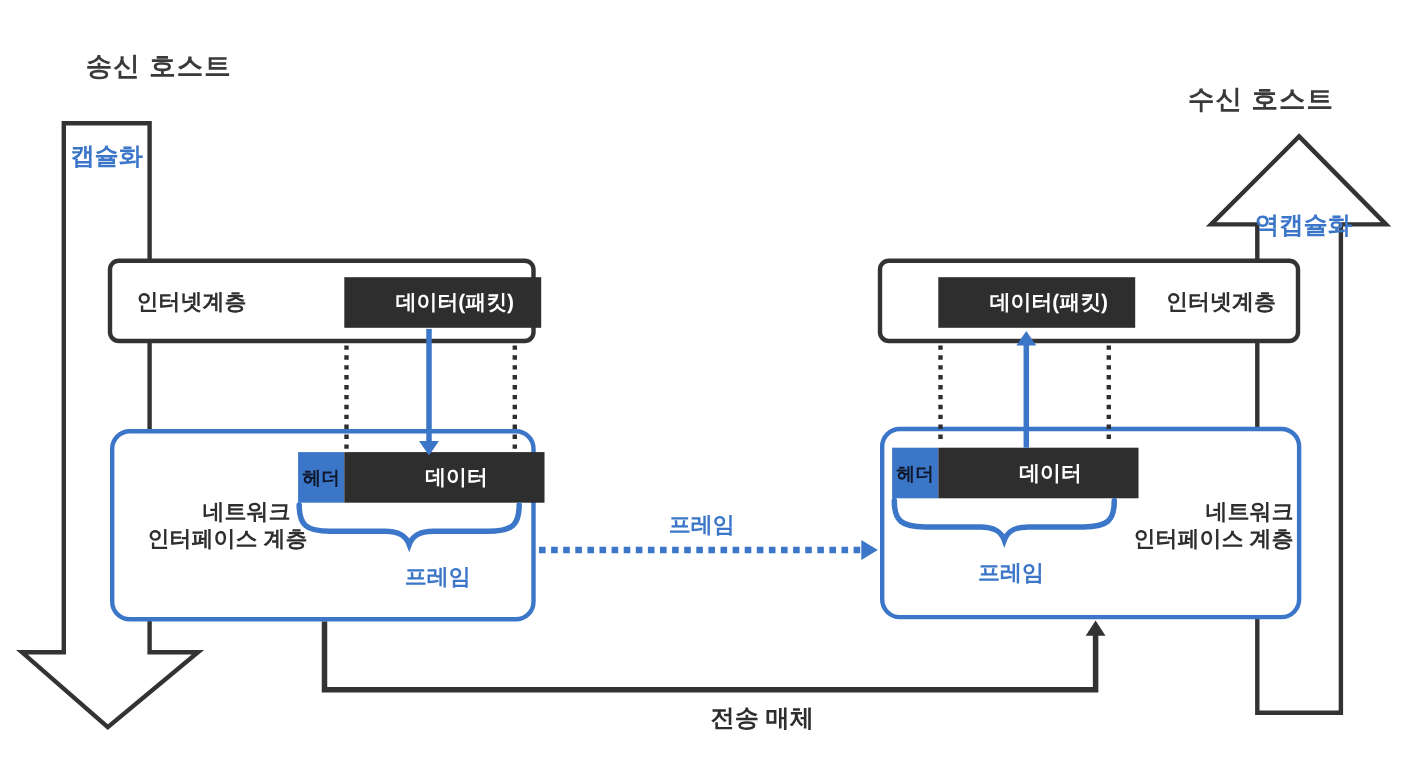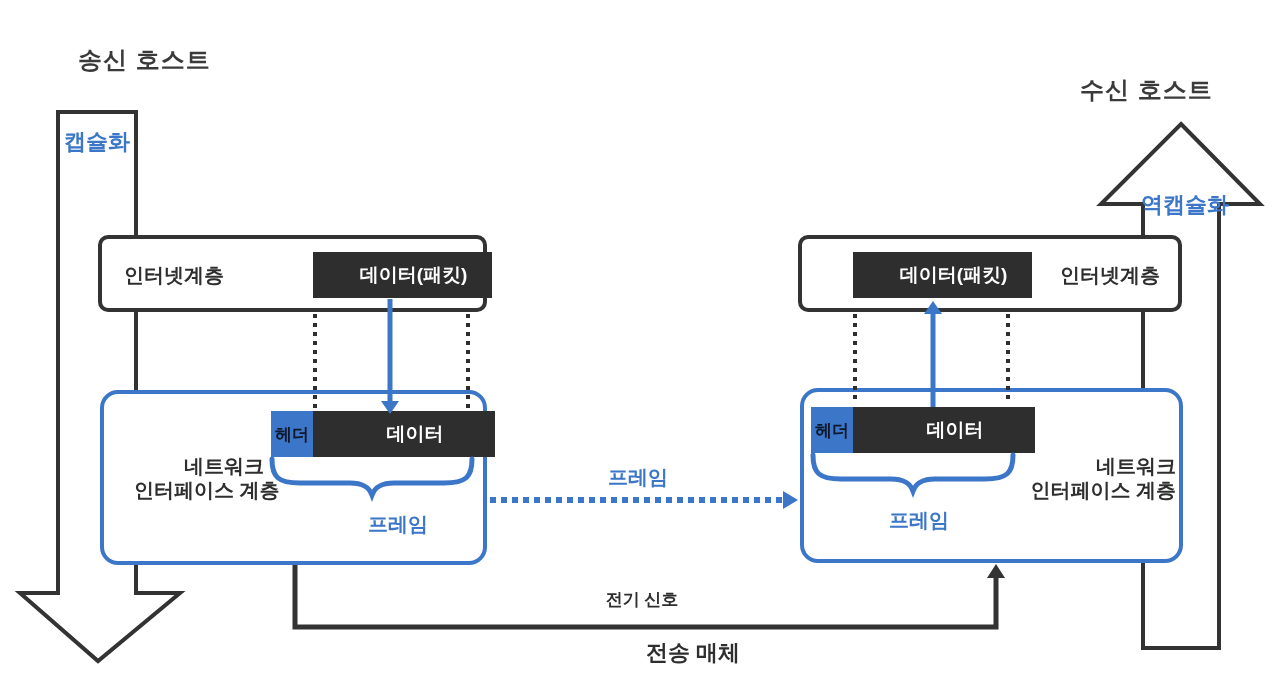--- a/index.html
+++ b/index.html
@@ -130,16 +130,15 @@
   </svg>
 
   <div class="abs host-title" style="left:36px;top:44px;margin-left:42px;">송신 호스트</div>
   <div class="abs host-title" style="left:1080px;top:52px;margin-top:22px;">수신 호스트</div>
 
   <div class="abs blue-label" style="left:58px;top:127px;width:78px;">캡슐화</div>
   <div class="abs blue-label" style="left:1135px;top:170px;width:100px;margin-top:20px;">역캡슐화</div>
 
   <div class="abs blue-label frame-label" style="left:563px;top:464px;width:150px;">프레임</div>
 
-  <div class="abs signal-label" style="left:562px;top:588px;width:160px;">전기 신호</div>
   <div class="abs medium-label" style="left:560px;top:638px;width:180px;">전송 매체</div>
 
 </div>
 
 </body></html>

